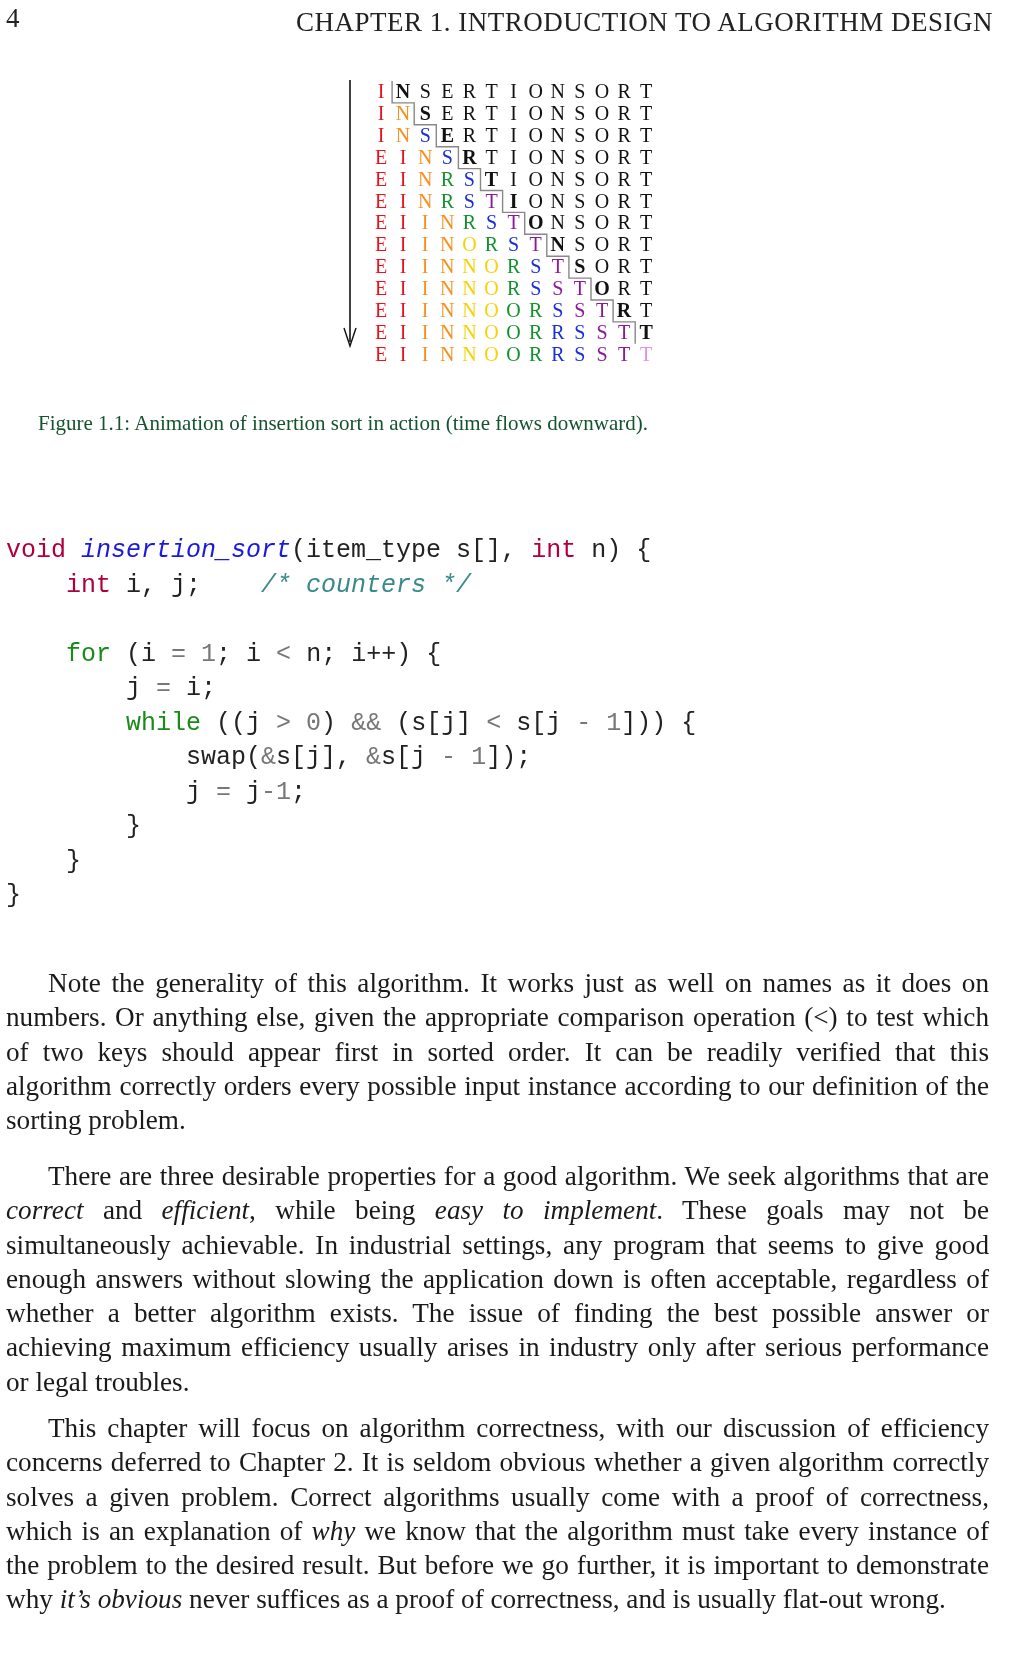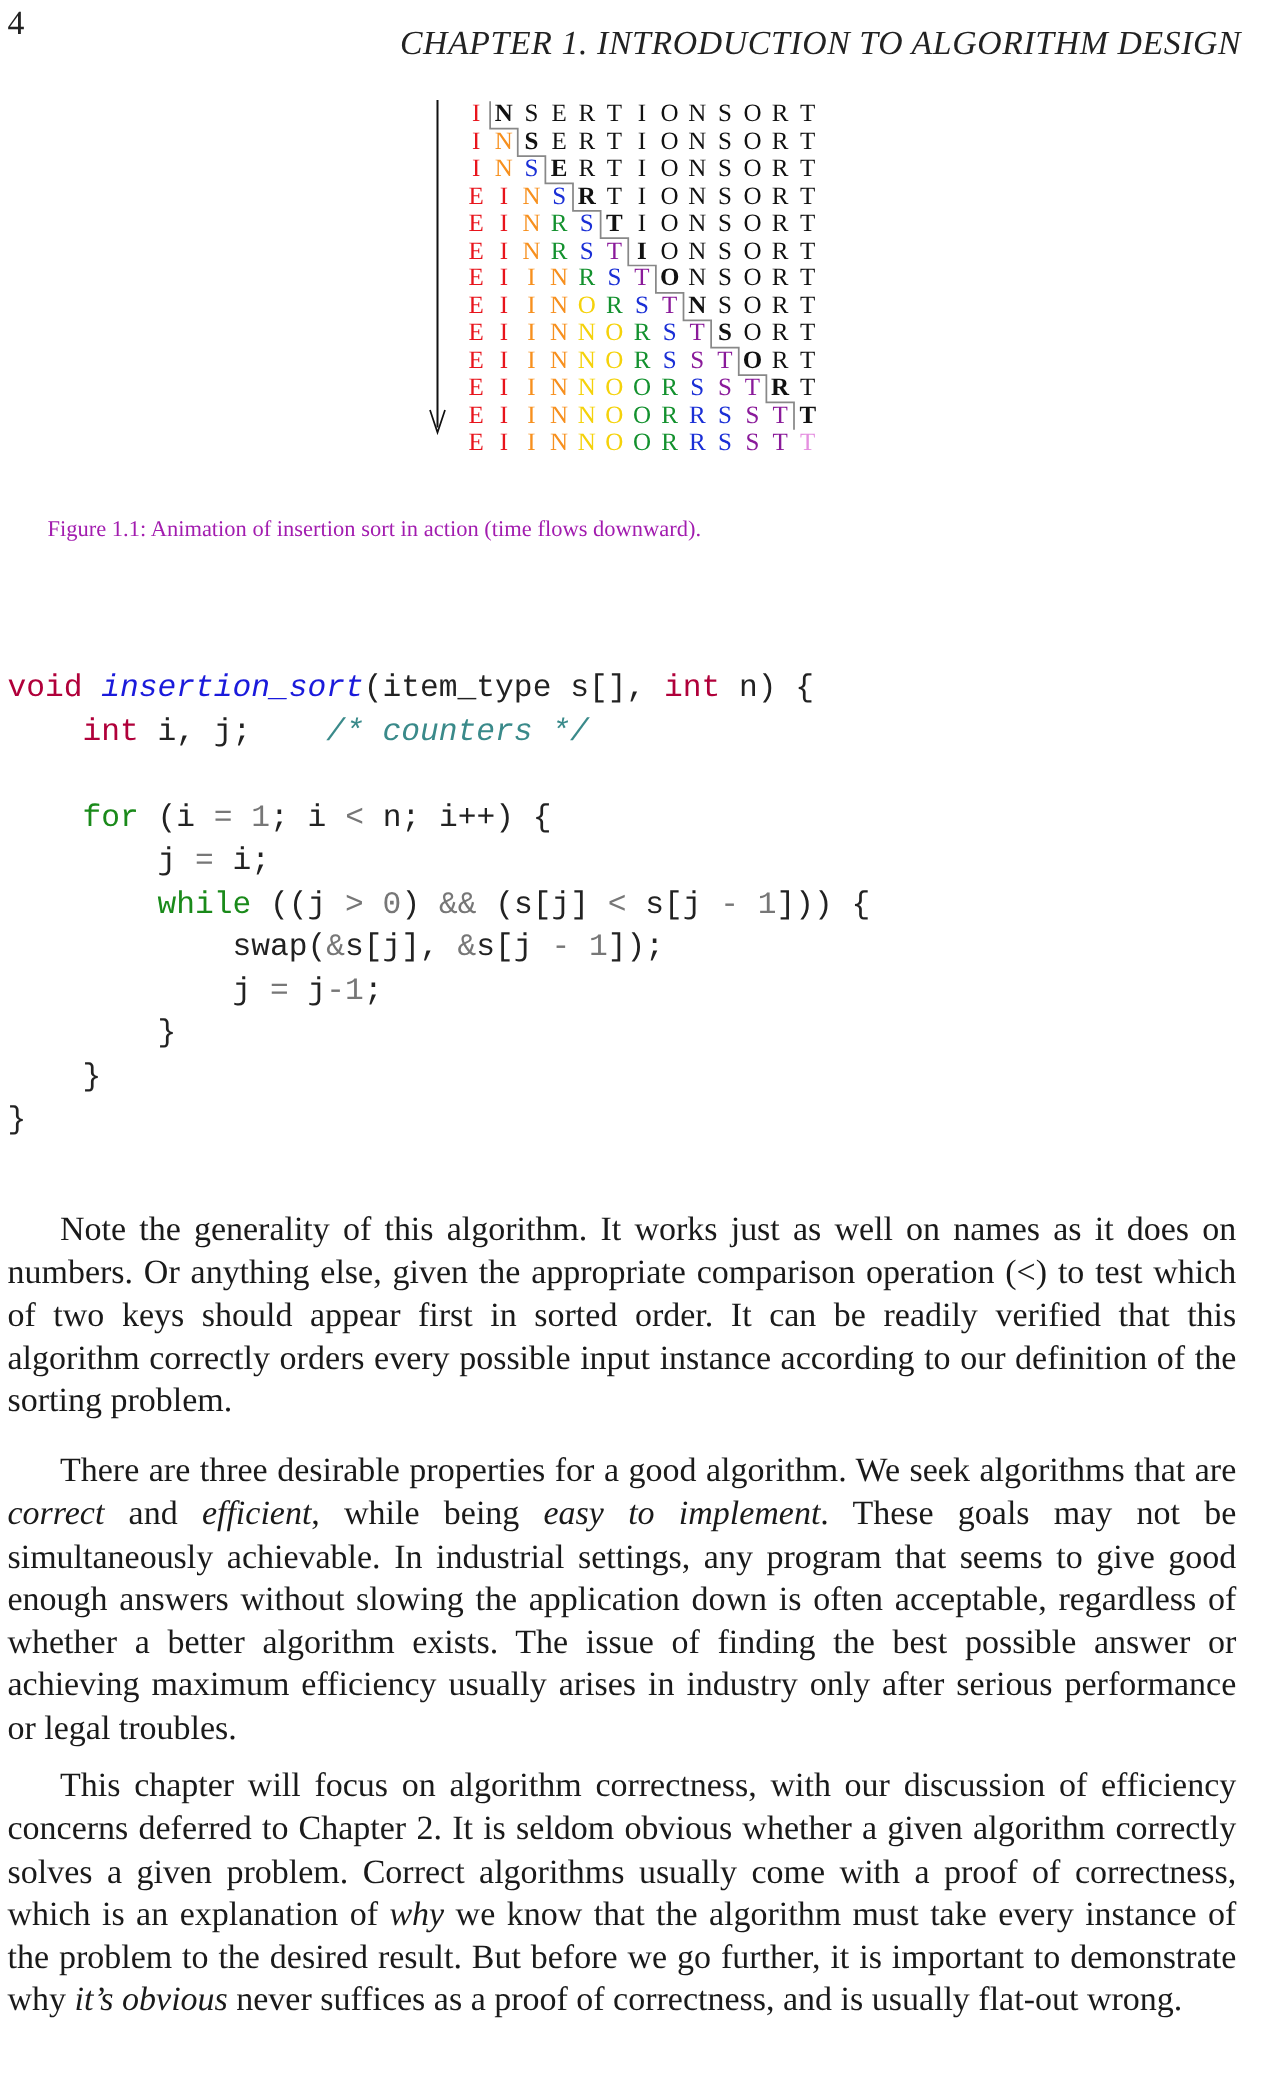--- a/index.html
+++ b/index.html
@@ -6,34 +6,34 @@
     body {
       width: 1013px; height: 1658px; position: relative; overflow: hidden;
       font-family: "Liberation Serif", "DejaVu Serif", serif; color: #1a1a1a;
     }
     .running-head {
       position: absolute; top: 0; left: 0; width: 1013px; height: 36px;
       font-size: 27px; line-height: 36px; color: #222;
     }
     .running-head .pagenum { position: absolute; left: 6px; top: 0; }
     .running-head .chap {
-      position: absolute; right: 20px; top: 16px; font-style: italic; letter-spacing: 0.5px;
+      position: absolute; right: 20px; top: 4px; letter-spacing: 0.5px;
     }
 
     .figure { position: absolute; left: 340px; top: 74px; width: 330px; height: 296px; }
     .figure svg { position: absolute; left: 0; top: 0; }
     .fig-row { position: absolute; left: 0; height: 22px; }
     .fig-cell {
       position: absolute; width: 22px; text-align: center;
       font-size: 20px; line-height: 22px; font-family: "Liberation Serif", serif;
     }
     .fig-cell.bold { font-weight: bold; }
 
     .caption {
-      position: absolute; left: 38px; top: 405px; font-size: 18px; line-height: 36px; color: #a21caf;
+      position: absolute; left: 38px; top: 405px; font-size: 21px; line-height: 36px; color: #14532d;
     }
 
     .code {
       position: absolute; left: 6px; top: 534px;
       font-family: "Liberation Mono", "DejaVu Sans Mono", monospace;
       font-size: 25px; line-height: 34.5px; white-space: pre; color: #222;
     }
     .code .line { height: 34.5px; }
     .kw-type { color: #b0003a; }
     .kw-ctrl { color: #1a8a1a; }

